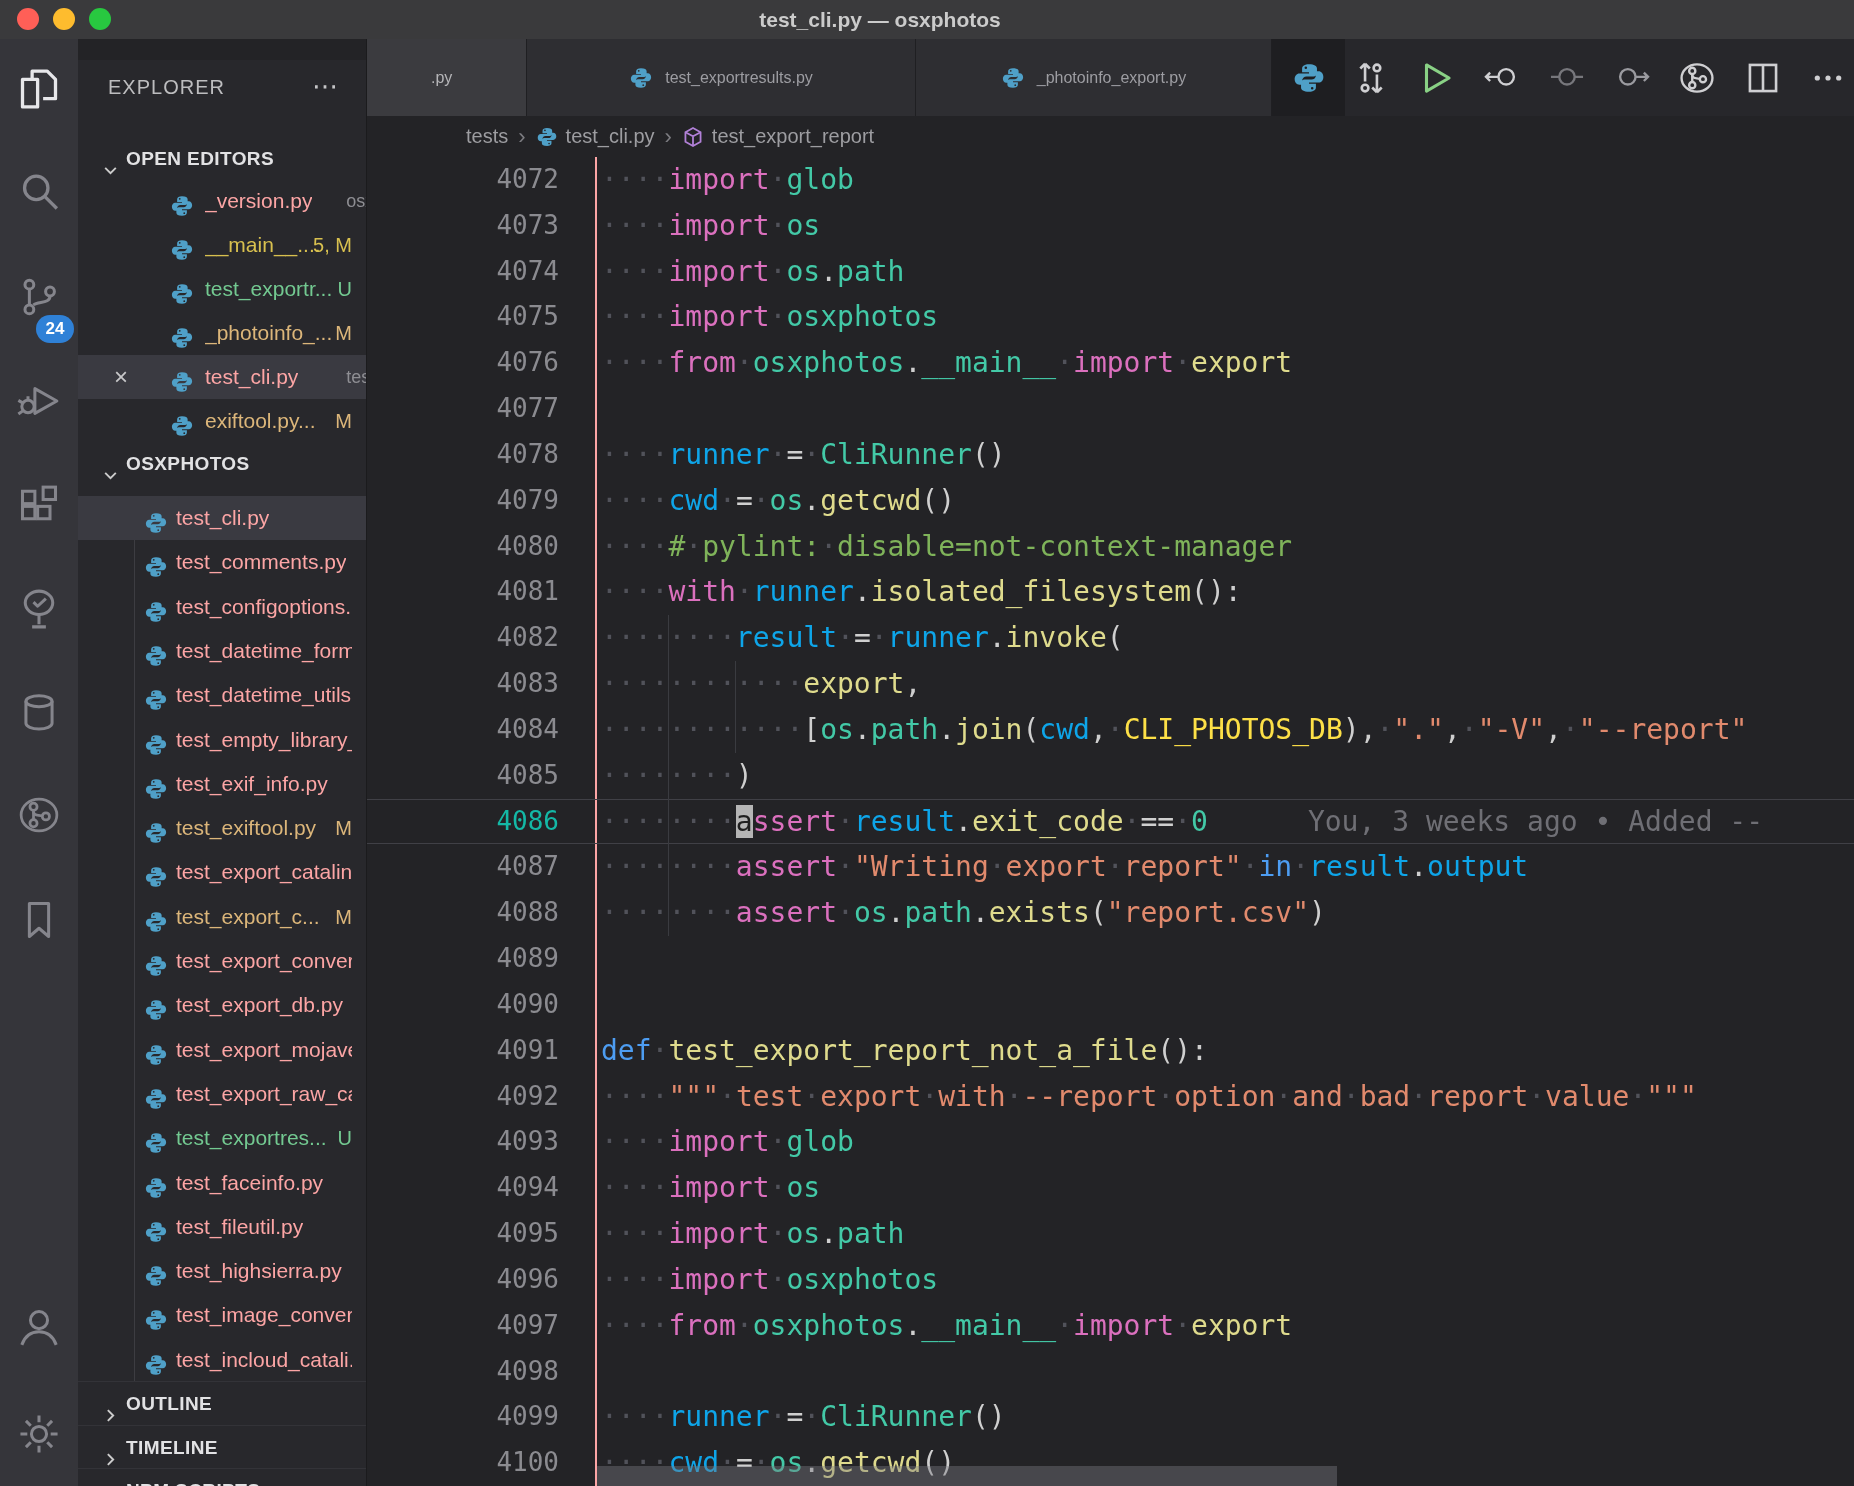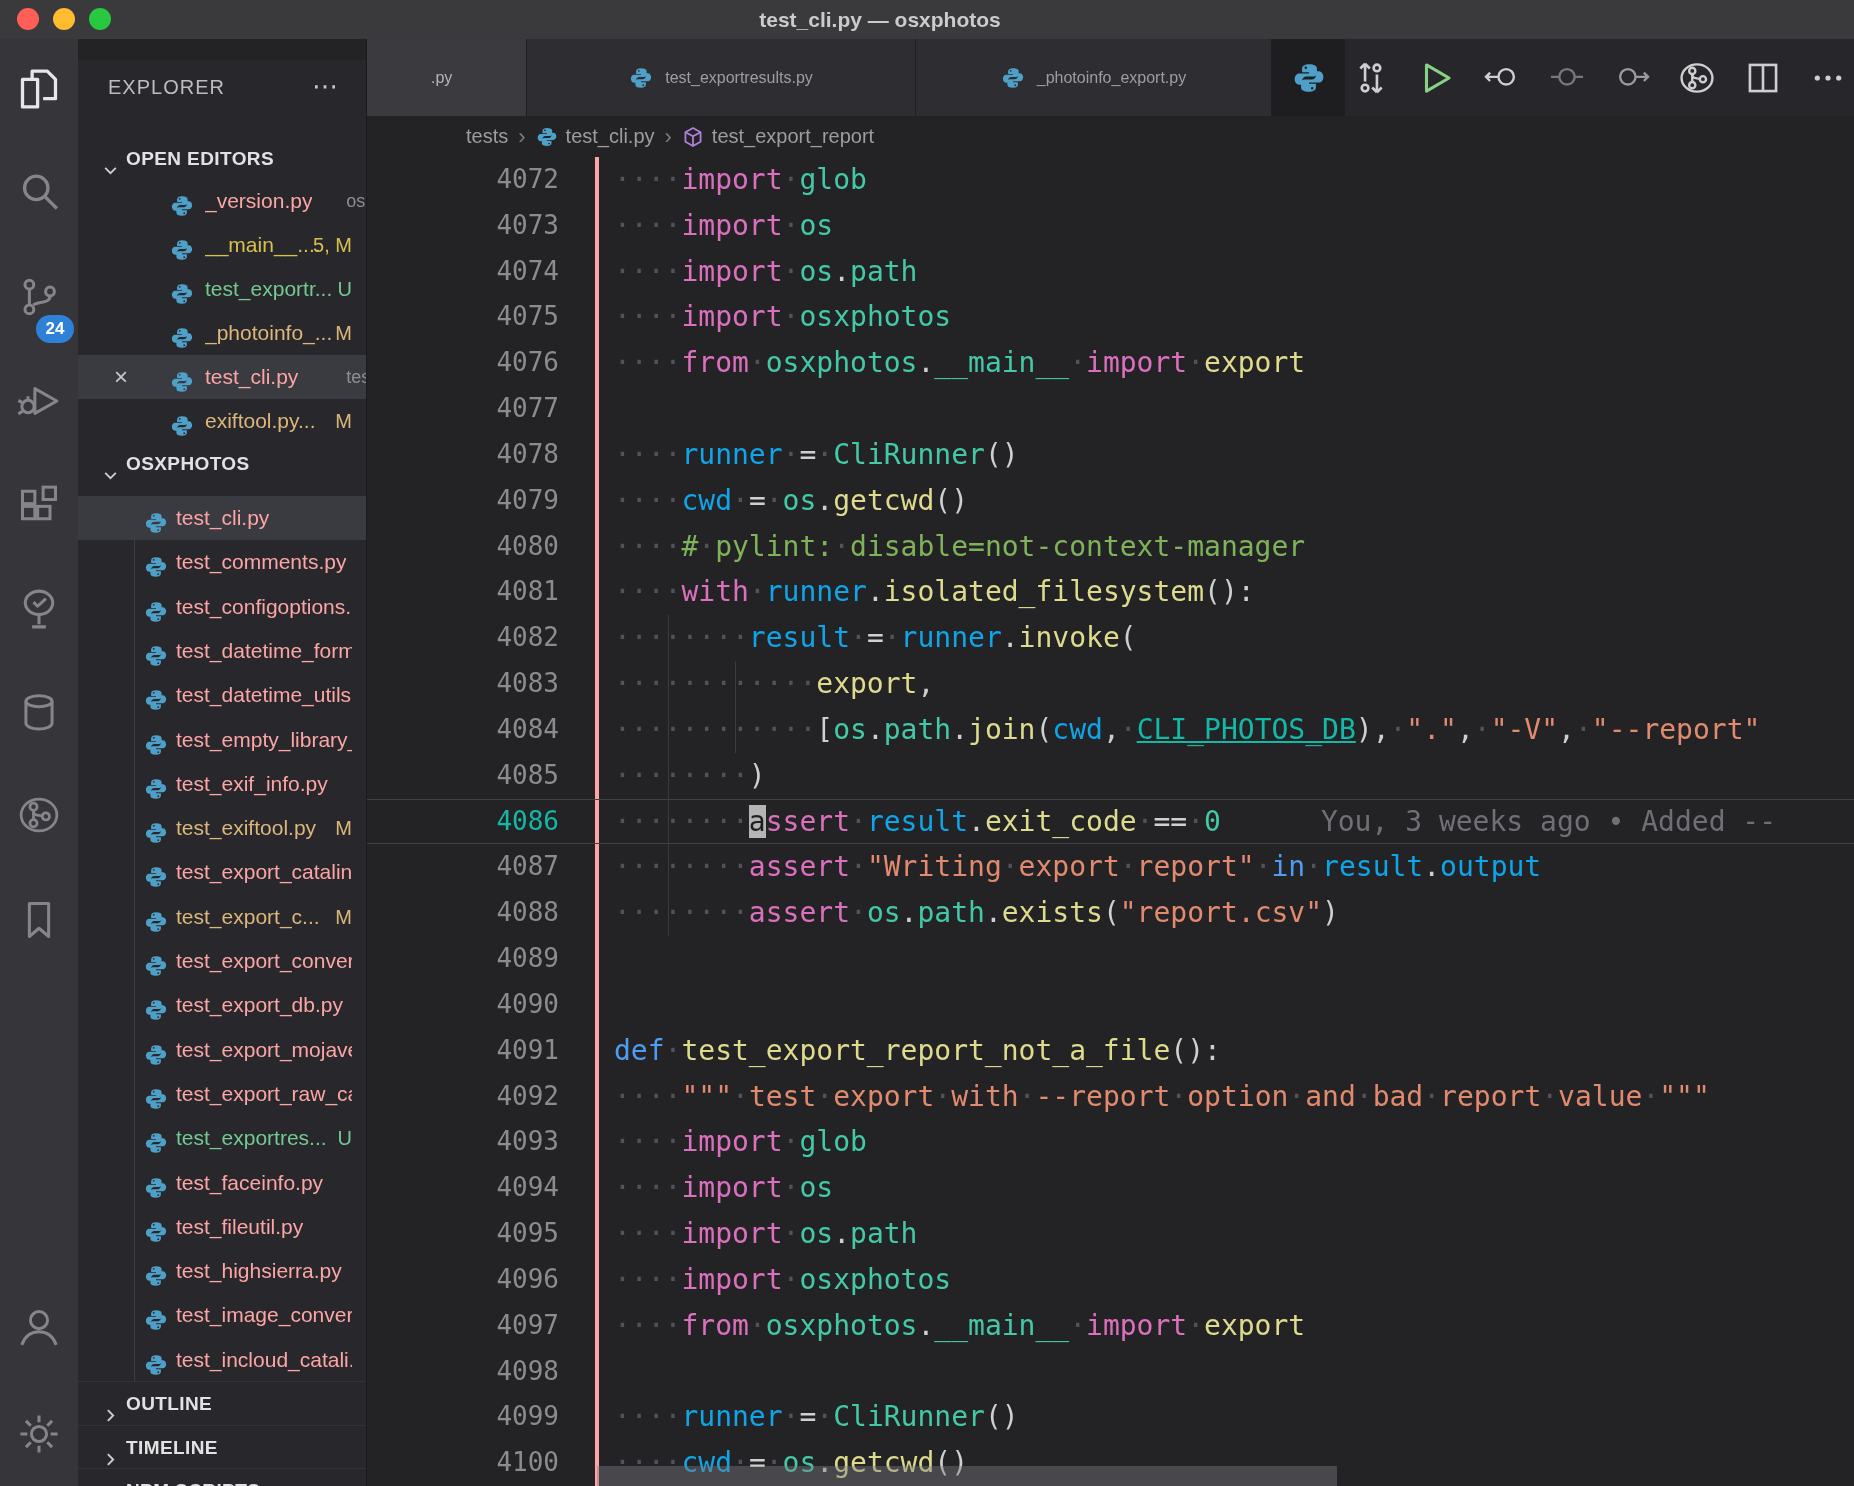--- a/index.html
+++ b/index.html
@@ -71,24 +71,24 @@
   .bc-icon{width:22px;height:22px;}
   .bc-icon svg{width:100%;height:100%;}
 
   
   .codearea{position:absolute;left:0;top:118px;width:1488px;height:1329px;overflow:hidden;
             font-family:"DejaVu Sans Mono",monospace;font-size:28px;}
   .crow{display:flex;height:45.83px;line-height:45.83px;white-space:pre;}
   .crow.cur{border-top:1px solid #404046;border-bottom:1px solid #404046;line-height:43.8px;}
   .ln{flex:none;width:228px;padding-right:36px;text-align:right;color:#8b8b90;font-size:26px;}
   .crow.cur .ln{color:#14b8a6;}
-  .lc{flex:1;border-left:4px solid #fca5a5;padding-left:15px;overflow:hidden;}
+  .lc{flex:1;border-left:2px solid #fca5a5;padding-left:4px;overflow:hidden;}
   .t-kw{color:#db70be;} .t-kw2{color:#4d9df2;} .t-mod{color:#43c9a7;} .t-var{color:#0ea5e9;}
   .t-fn{color:#dfdb8d;} .t-str{color:#e18a6d;} .t-com{color:#7fb35a;} .t-pun{color:#cfcfcf;}
-  .t-num{color:#43c9a7;} .t-const{color:#14b8a6;text-decoration:underline;}
+  .t-num{color:#43c9a7;} .t-const{color:#fde047;}
   .t-ws,.wsdot{color:#51525a;}
   .t-cursor{background:#b5b5b5;color:#1f1f1f;}
   .blame{color:#6f6f75;margin-left:100px;}
   .iguide{position:absolute;width:1px;background:#3a3b40;}
   .hscroll{position:absolute;left:230px;bottom:0;width:740px;height:20px;background:rgba(122,122,128,0.42);}
 </style>
 </head>
 <body>
 
 <div class="window">

